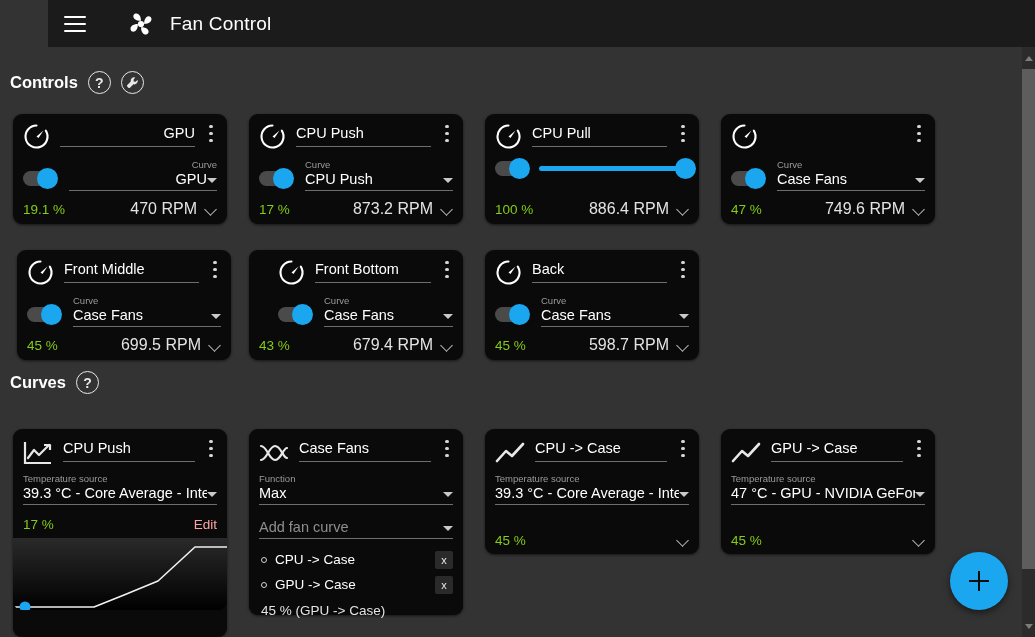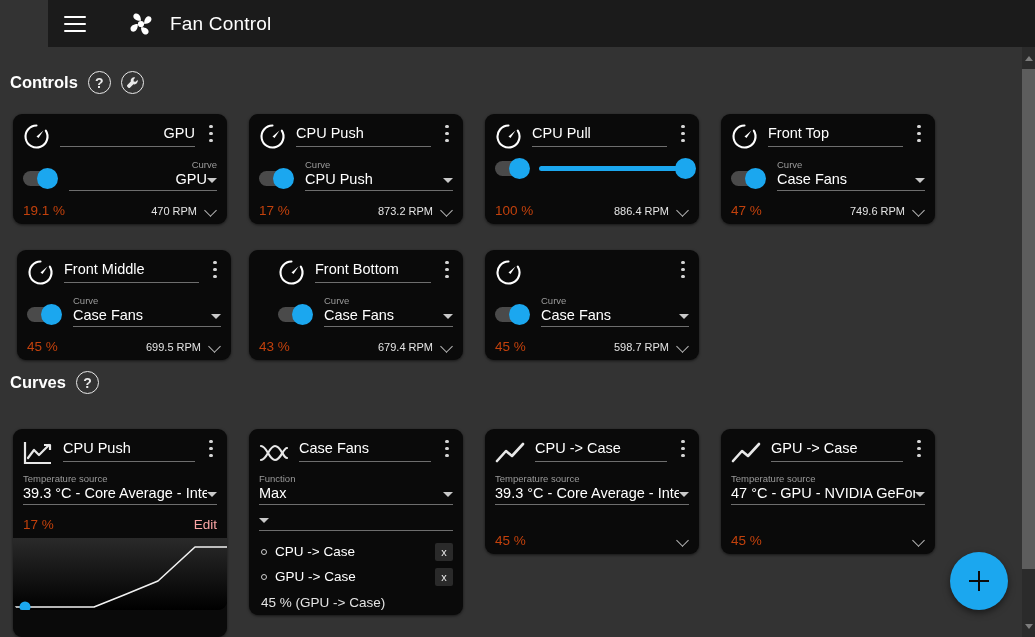--- a/index.html
+++ b/index.html
@@ -78,23 +78,23 @@
   
   .slider-row { display: flex; align-items: center; padding: 9px 12px 0 10px; }
   .slider-track { flex: 1; margin-left: 10px; height: 5px; background: #1ba7ef;
     border-radius: 3px; position: relative; cursor: pointer; }
   .slider-thumb { position: absolute; right: -9px; top: -8px; width: 21px; height: 21px;
     border-radius: 50%; background: #1ba7ef; }
 
   
   .stat-row { position: absolute; left: 0; bottom: 6px; width: 100%;
     display: flex; align-items: center; padding: 0 9px 0 10px; }
-  .pct { color: #c2410c; font-size: 13.5px; }
+  .pct { color: #84cc16; font-size: 13.5px; }
   .spacer { flex: 1; }
-  .rpm { color: #e3e3e3; font-size: 11px; }
+  .rpm { color: #e3e3e3; font-size: 16px; }
   .chevron { width: 13px; height: 13px; margin-left: 8px; position: relative; cursor: pointer; }
   .chevron:before { content: ""; position: absolute; left: 1px; top: 2px; width: 8px; height: 8px;
     border-right: 1.6px solid #b9b9b9; border-bottom: 1.6px solid #b9b9b9;
     transform: rotate(45deg); }
 
   
   .curve-card { width: 214px; }
   .curve-icon { width: 30px; height: 26px; flex: 0 0 30px; margin-top: 1px; }
   .src-wrap { padding: 6px 10px 4px 10px; position: relative; }
   .pct-edit-row { display: flex; align-items: center; padding: 8px 10px 0 10px; }
@@ -292,23 +292,20 @@
     </div>
 
     <div class="card ctrl-card" style="left:721px; top:67px;">
       <div class="card-head">
         <div class="gauge-icon">
           <svg viewBox="0 0 27 27" width="27" height="27">
             <path d="M13.5 2.5 a11 11 0 1 0 9.3 5.1" fill="none" stroke="#ffffff" stroke-width="2.1" stroke-linecap="round"></path>
             <path d="M13.5 13.5 L20.5 7.5 L15.5 15 Z" fill="#ffffff"></path>
           </svg>
         </div>
-        <div class="card-name-wrap">
-          <div class="card-name">Front Top</div>
-        </div>
         <div class="kebab">
             <i></i>
             <i></i>
             <i></i>
           </div>
       </div>
       <div class="mid-row">
         <div class="toggle">
             <div class="knob"></div>
           </div>
@@ -402,20 +399,23 @@
       </div>
     </div>
 
     <div class="card ctrl-card" style="left:485px; top:203px;">
       <div class="card-head">
         <div class="gauge-icon">
           <svg viewBox="0 0 27 27" width="27" height="27">
             <path d="M13.5 2.5 a11 11 0 1 0 9.3 5.1" fill="none" stroke="#ffffff" stroke-width="2.1" stroke-linecap="round"></path>
             <path d="M13.5 13.5 L20.5 7.5 L15.5 15 Z" fill="#ffffff"></path>
           </svg>
+        </div>
+        <div class="card-name-wrap">
+          <div class="card-name">Back</div>
         </div>
         <div class="kebab">
             <i></i>
             <i></i>
             <i></i>
           </div>
       </div>
       <div class="mid-row">
         <div class="toggle">
             <div class="knob"></div>
@@ -500,20 +500,21 @@
       </div>
       <div class="src-wrap">
         <div class="select-label">Function</div>
         <div class="select-box">
           <div class="select-value">Max</div>
           <div class="caret-down"></div>
         </div>
       </div>
       <div class="src-wrap" style="padding-top:9px;">
         <div class="select-box">
+          <div class="select-value placeholder">Add fan curve</div>
           <div class="caret-down"></div>
         </div>
       </div>
       <div class="mix-list">
         <div class="mix-item">
           <div class="mix-bullet"></div>
           <div class="mix-label">CPU -&gt; Case</div>
           <div class="mix-x">x</div>
         </div>
         <div class="mix-item">

